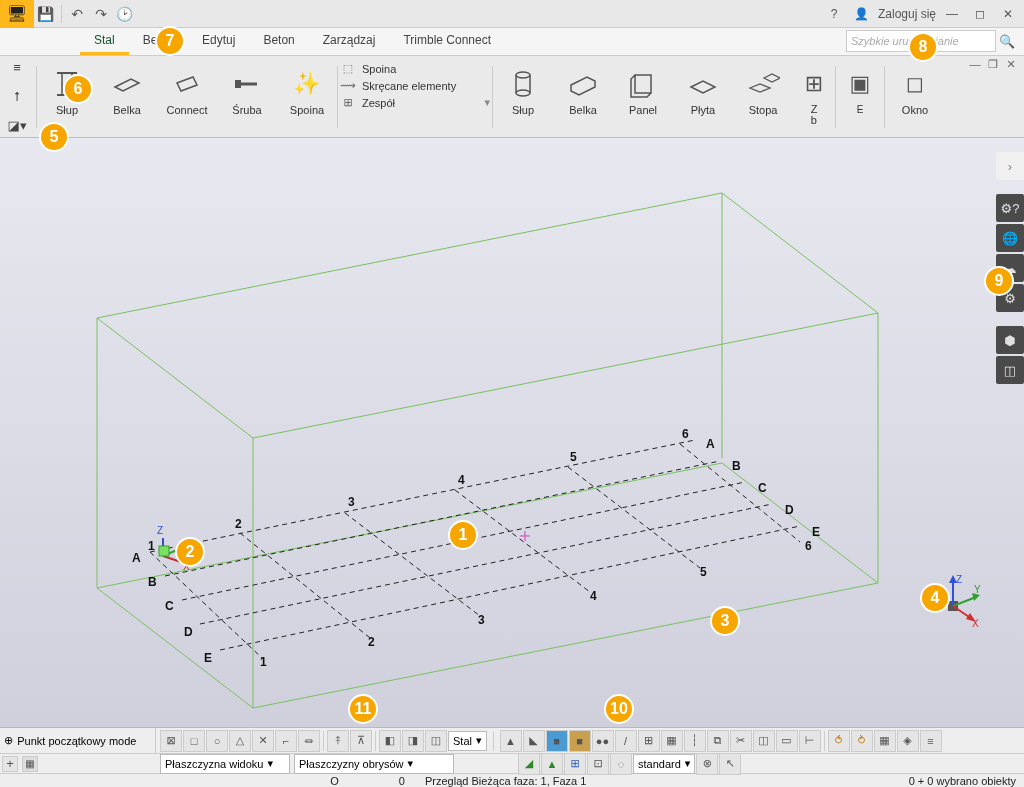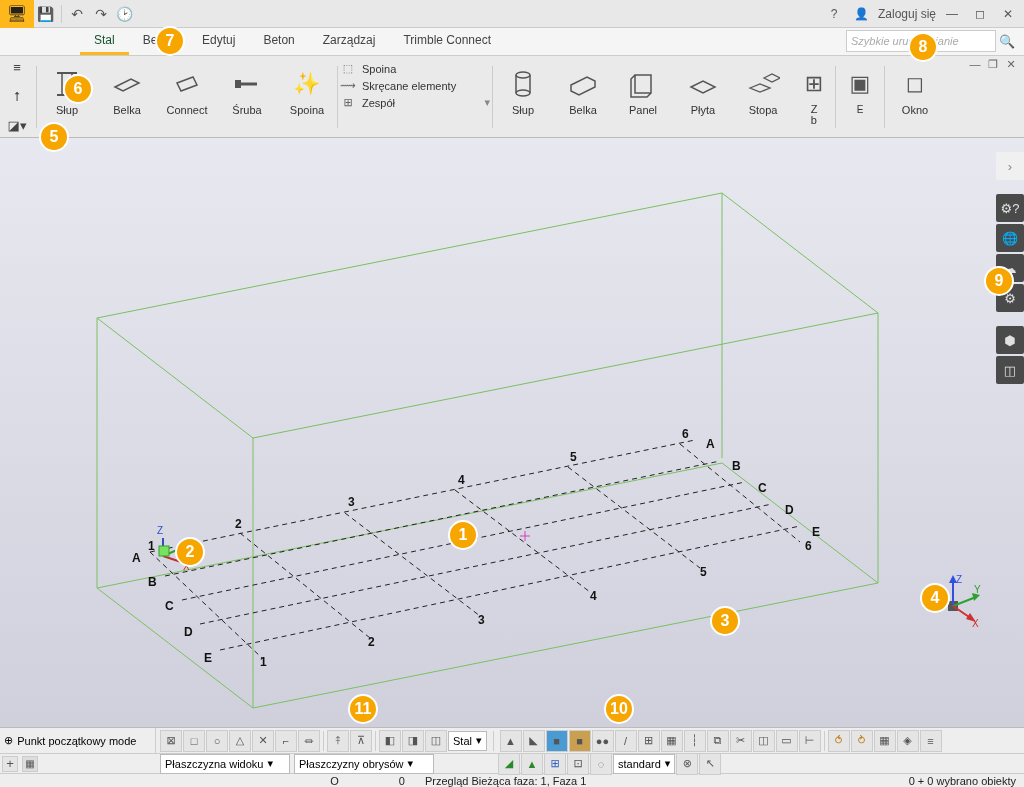--- a/index.html
+++ b/index.html
@@ -394,21 +394,21 @@
 
   <div class="row2">
     <div style="width:20px;display:flex;justify-content:center">
         <span class="tbtn" style="width:16px;height:16px;font-size:13px">+</span>
       </div>
     <div style="width:20px;display:flex;justify-content:center">
         <span class="tbtn" style="width:16px;height:16px;font-size:10px;background:#ddd">▦</span>
       </div>
     <div style="width:120px"></div>
     <div class="combo" style="width:130px"><span>Płaszczyzna widoku</span> ▾</div>
-    <div class="combo" style="width:140px;margin-left:4px"><span>Płaszczyzny obrysów</span> ▾</div>
+    <div class="combo" style="width:160px;margin-left:4px"><span>Płaszczyzny obrysów</span> ▾</div>
     <div style="width:60px"></div>
     <div class="toolrow">
       <div class="tbtn" style="color:#2a8a2a">◢</div>
       <div class="tbtn" style="color:#2a8a2a">▲</div>
       <div class="tbtn" style="color:#3060c0">⊞</div>
       <div class="tbtn">⊡</div>
       <div class="tbtn">◌</div>
       <div class="combo"><span>standard</span> ▾</div>
       <div class="tbtn">⊗</div>
       <div class="tbtn">↖</div>

